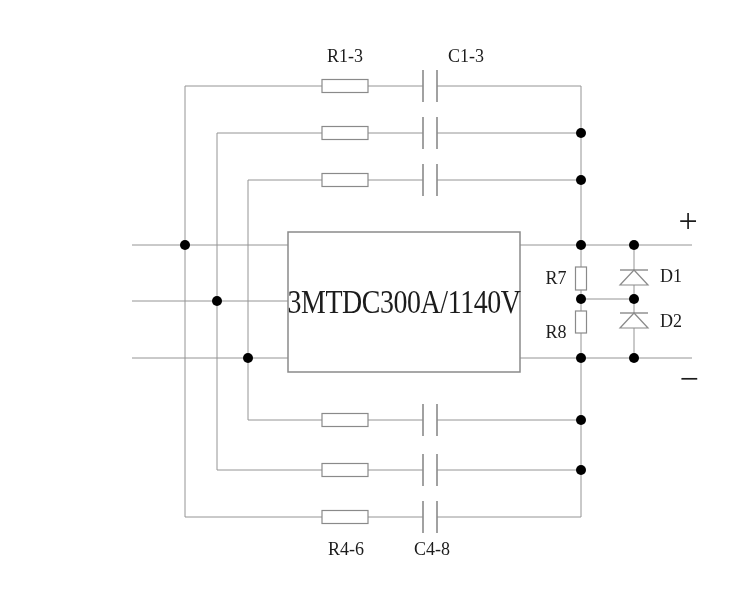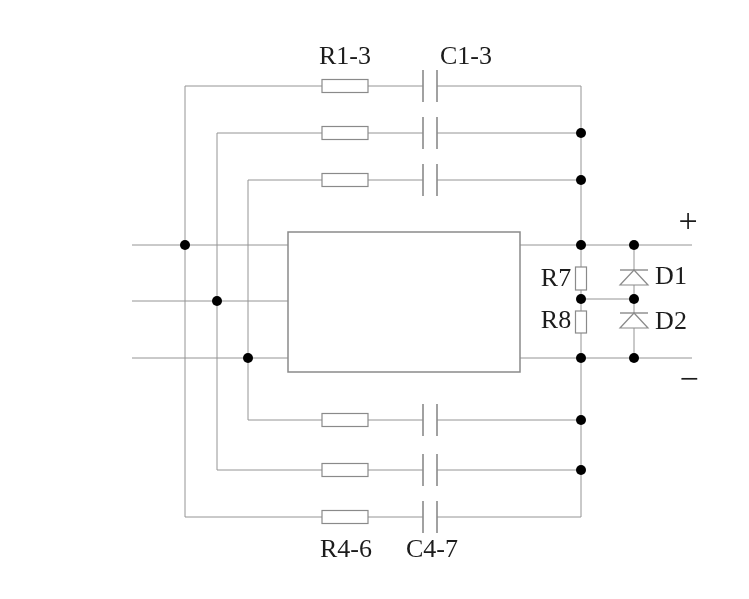--- a/index.html
+++ b/index.html
@@ -16,21 +16,21 @@
   .box   { fill: #ffffff; stroke: var(--component-outline, #8a8a8a); stroke-width: 1.2; }
   .blockrect { fill: #ffffff; stroke: var(--component-outline, #8a8a8a); stroke-width: 1.5; }
   .plate { stroke: var(--component-outline, #8a8a8a); stroke-width: 1.6; fill: none; }
   .bar   { stroke: var(--component-outline, #8a8a8a); stroke-width: 1.4; fill: none; }
   .tri   { fill: #ffffff; stroke: var(--component-outline, #8a8a8a); stroke-width: 1.2; }
   .dot   { fill: var(--junction-dot, #000000); stroke: none; }
   .lbl {
     position: absolute;
     transform: translate(-50%, -50%);
     color: var(--text, #1c1c1c);
-    font-size: 26px;
+    font-size: 18px;
     line-height: 1;
     white-space: nowrap;
   }
   .squeeze     { display: inline-block; transform: scaleX(0.82); }
   .lbl.big     { font-size: 36px; }
   .lbl.module  { font-size: 34px; letter-spacing: -0.5px; }
   .lbl.sign    { font-size: 34px; }
 </style>
 </head>
 <body>
@@ -102,32 +102,35 @@
       <circle class="dot" cx="581" cy="299" r="5"></circle>
       <circle class="dot" cx="634" cy="299" r="5"></circle>
       <circle class="dot" cx="581" cy="358" r="5"></circle>
       <circle class="dot" cx="634" cy="358" r="5"></circle>
       <circle class="dot" cx="581" cy="420" r="5"></circle>
       <circle class="dot" cx="581" cy="470" r="5"></circle>
     </g>
   </svg>
 
 
+  <div class="lbl module" style="left:404px; top:302px;">
+    <span class="squeeze">3MTDC300A/1140V</span>
+  </div>
 
   <div class="lbl" style="left:345px; top:56px;">R1-3</div>
 
   <div class="lbl" style="left:434px; top:56px;margin-left:32px;">C1-3</div>
 
   <div class="lbl" style="left:346px; top:549px;text-align:right;">R4-6</div>
 
-  <div class="lbl" style="left:432px; top:549px;">C4-7</div>
+  <div class="lbl" style="left:432px; top:549px;">C4-8</div>
 
   <div class="lbl" style="left:556px; top:278px;">R7</div>
 
-  <div class="lbl" style="left:556px; top:320px;">R8</div>
+  <div class="lbl" style="left:556px; top:332px;">R8</div>
 
   <div class="lbl" style="left:671px; top:276px;text-align:right;">D1</div>
 
   <div class="lbl" style="left:671px; top:321px;">D2</div>
 
   <div class="lbl sign" style="left:688px; top:221px;">+</div>
 
   <div class="lbl sign" style="left:689px; top:379px;">−</div>
 
 </div>

